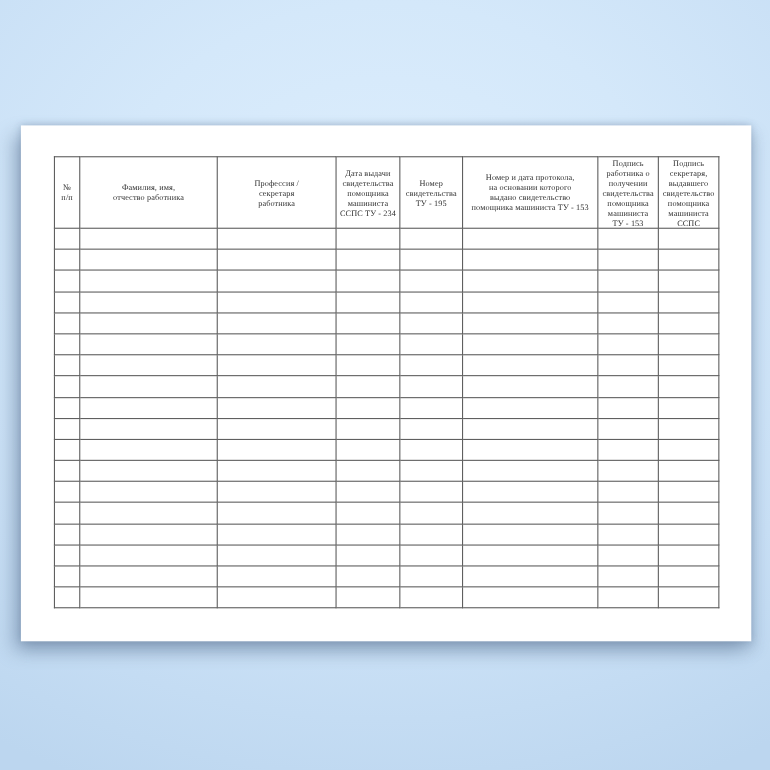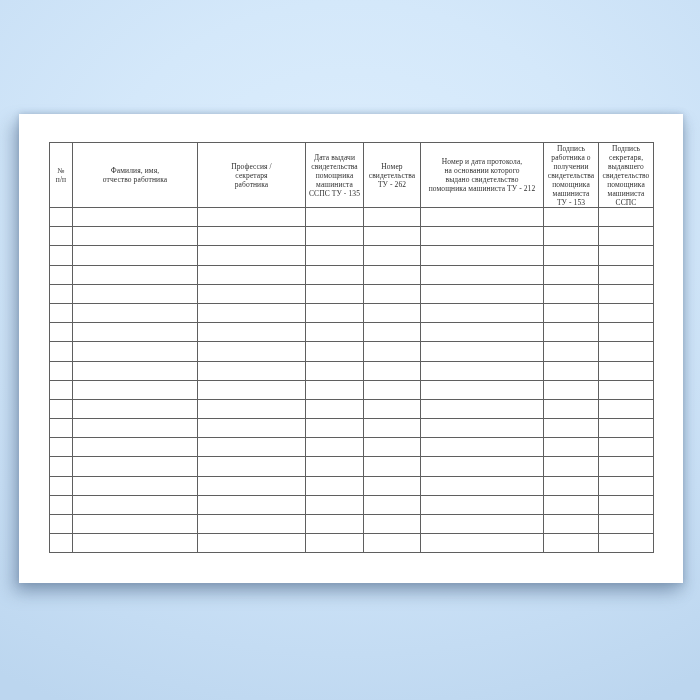--- a/index.html
+++ b/index.html
@@ -85,28 +85,28 @@
 п/п</th>
           <th>Фамилия, имя,
 отчество работника</th>
           <th>Профессия /
 секретаря
 работника</th>
           <th>Дата выдачи
 свидетельства
 помощника
 машиниста
-ССПС ТУ - 135</th>
+ССПС ТУ - 234</th>
           <th>Номер
 свидетельства
-ТУ - 262</th>
+ТУ - 195</th>
           <th>Номер и дата протокола,
 на основании которого
 выдано свидетельство
-помощника машиниста ТУ - 212</th>
+помощника машиниста ТУ - 153</th>
           <th>Подпись
 работника о
 получении
 свидетельства
 помощника
 машиниста
 ТУ - 153</th>
           <th>Подпись
 секретаря,
 выдавшего

